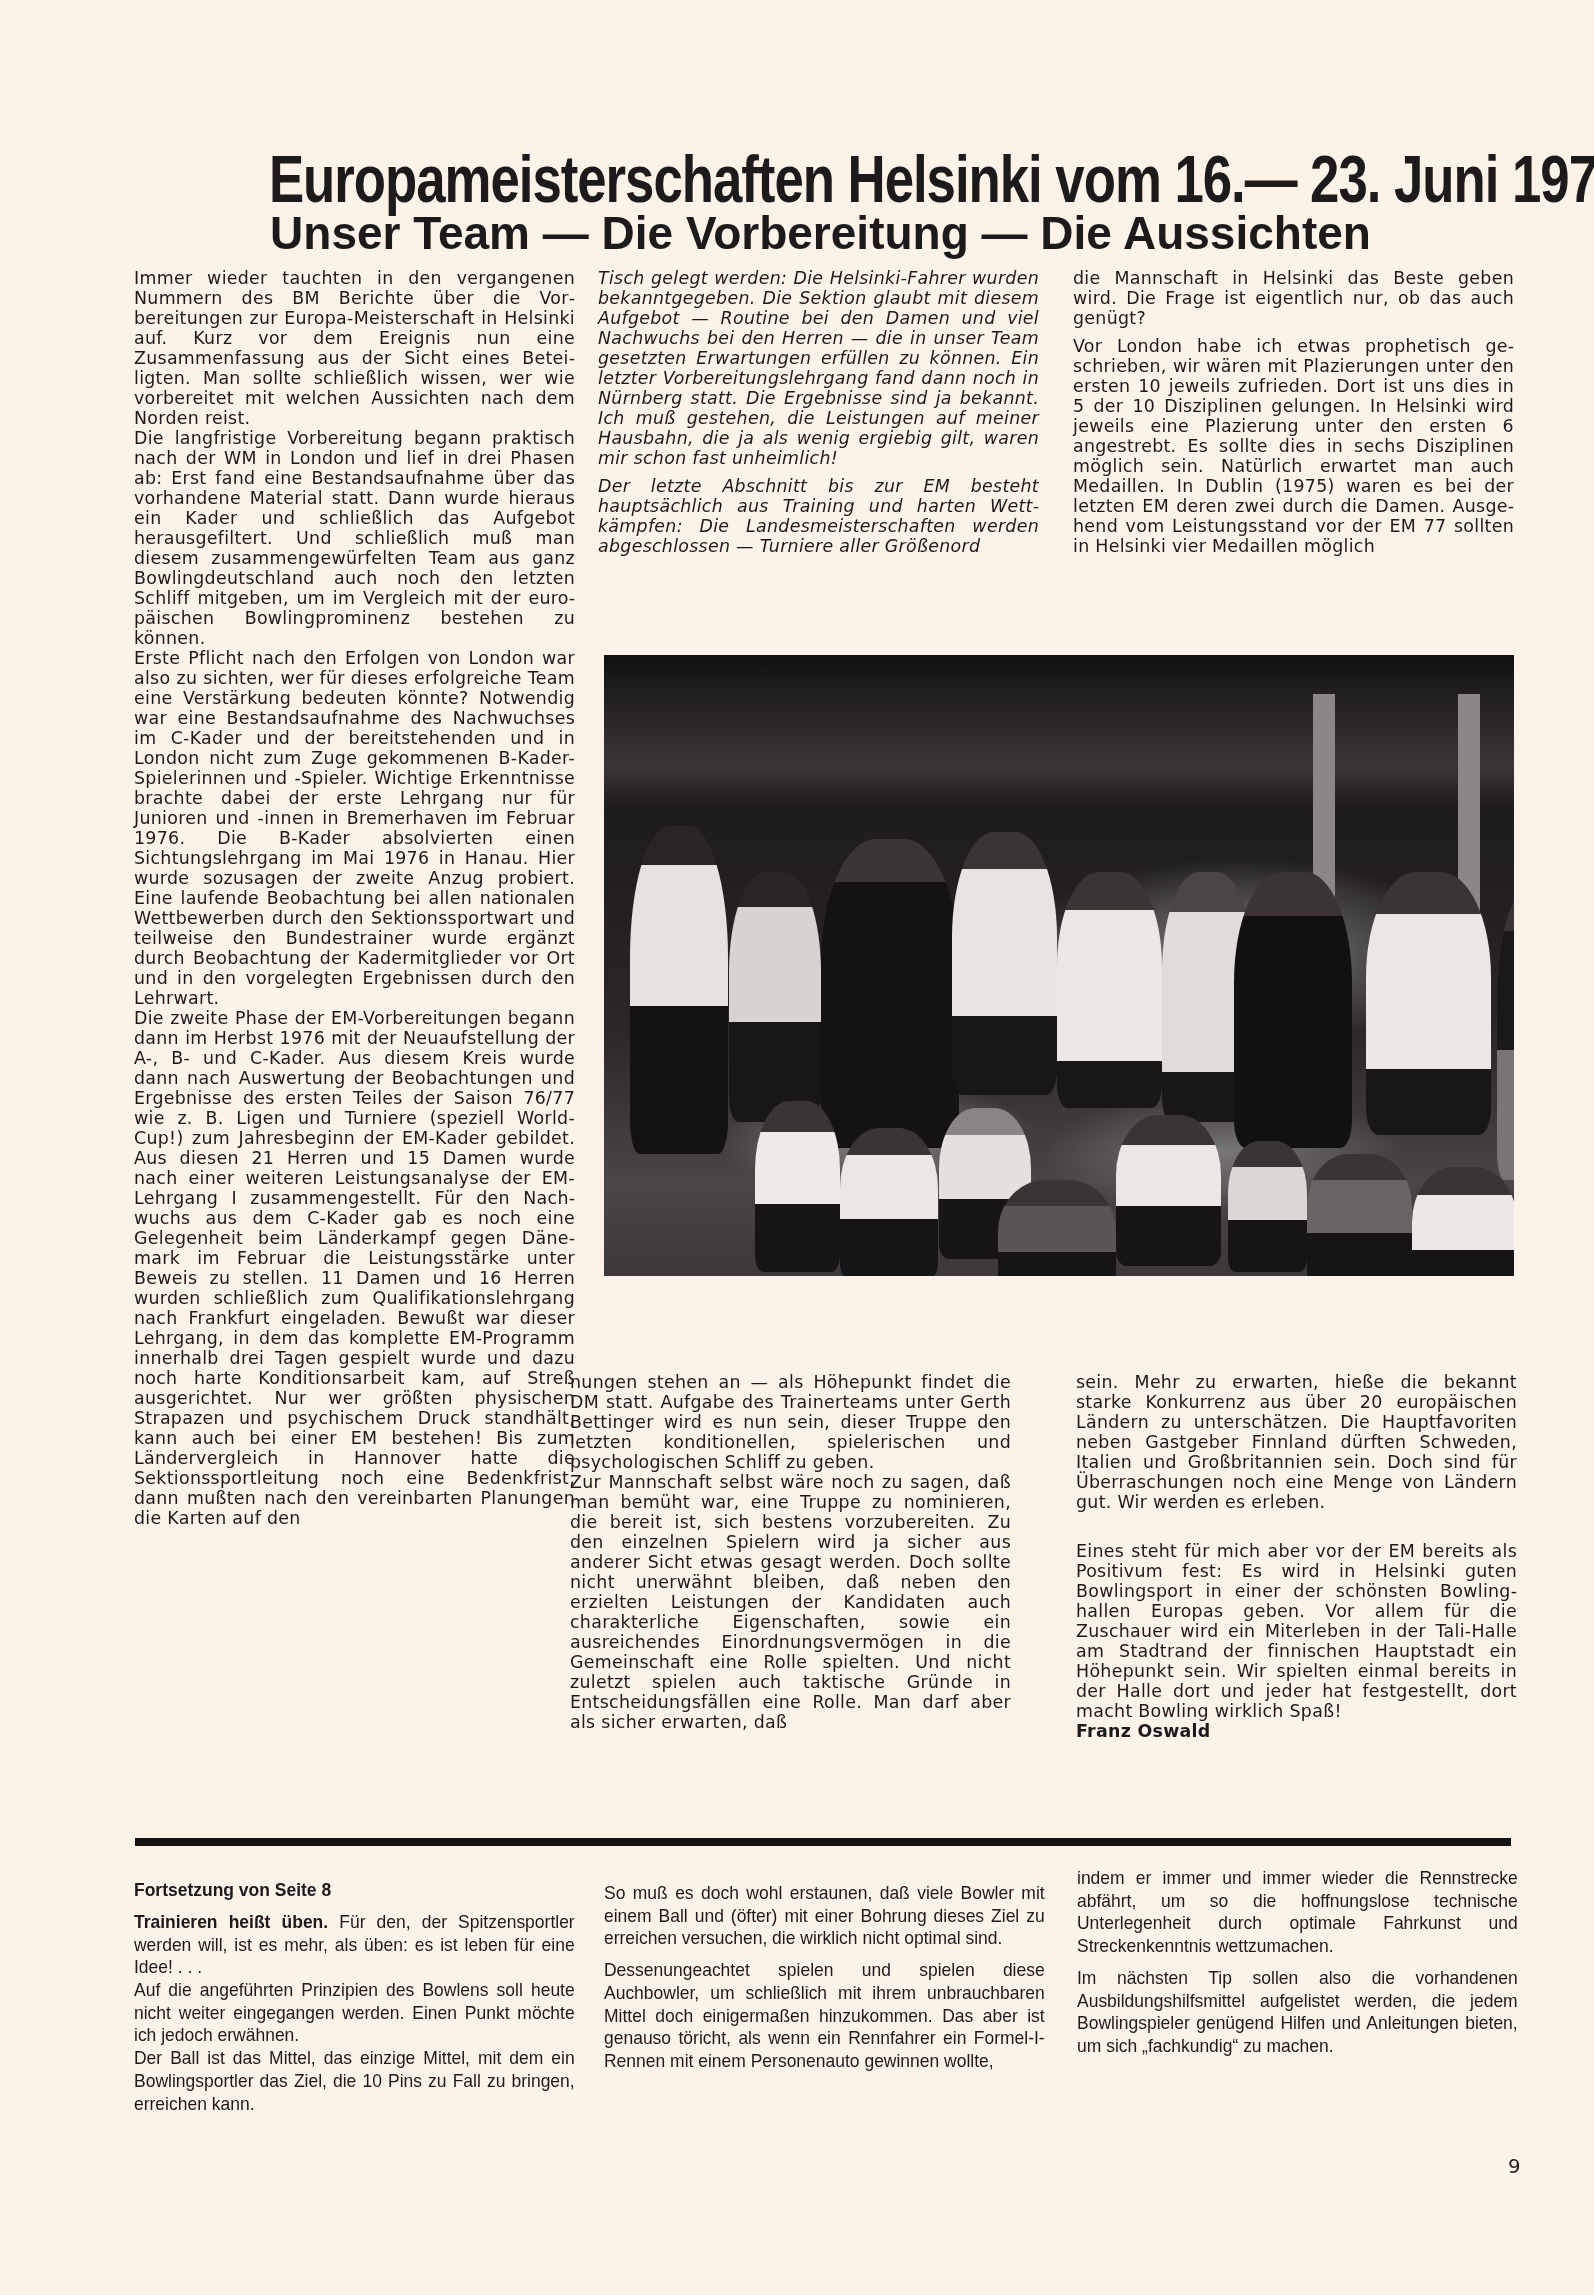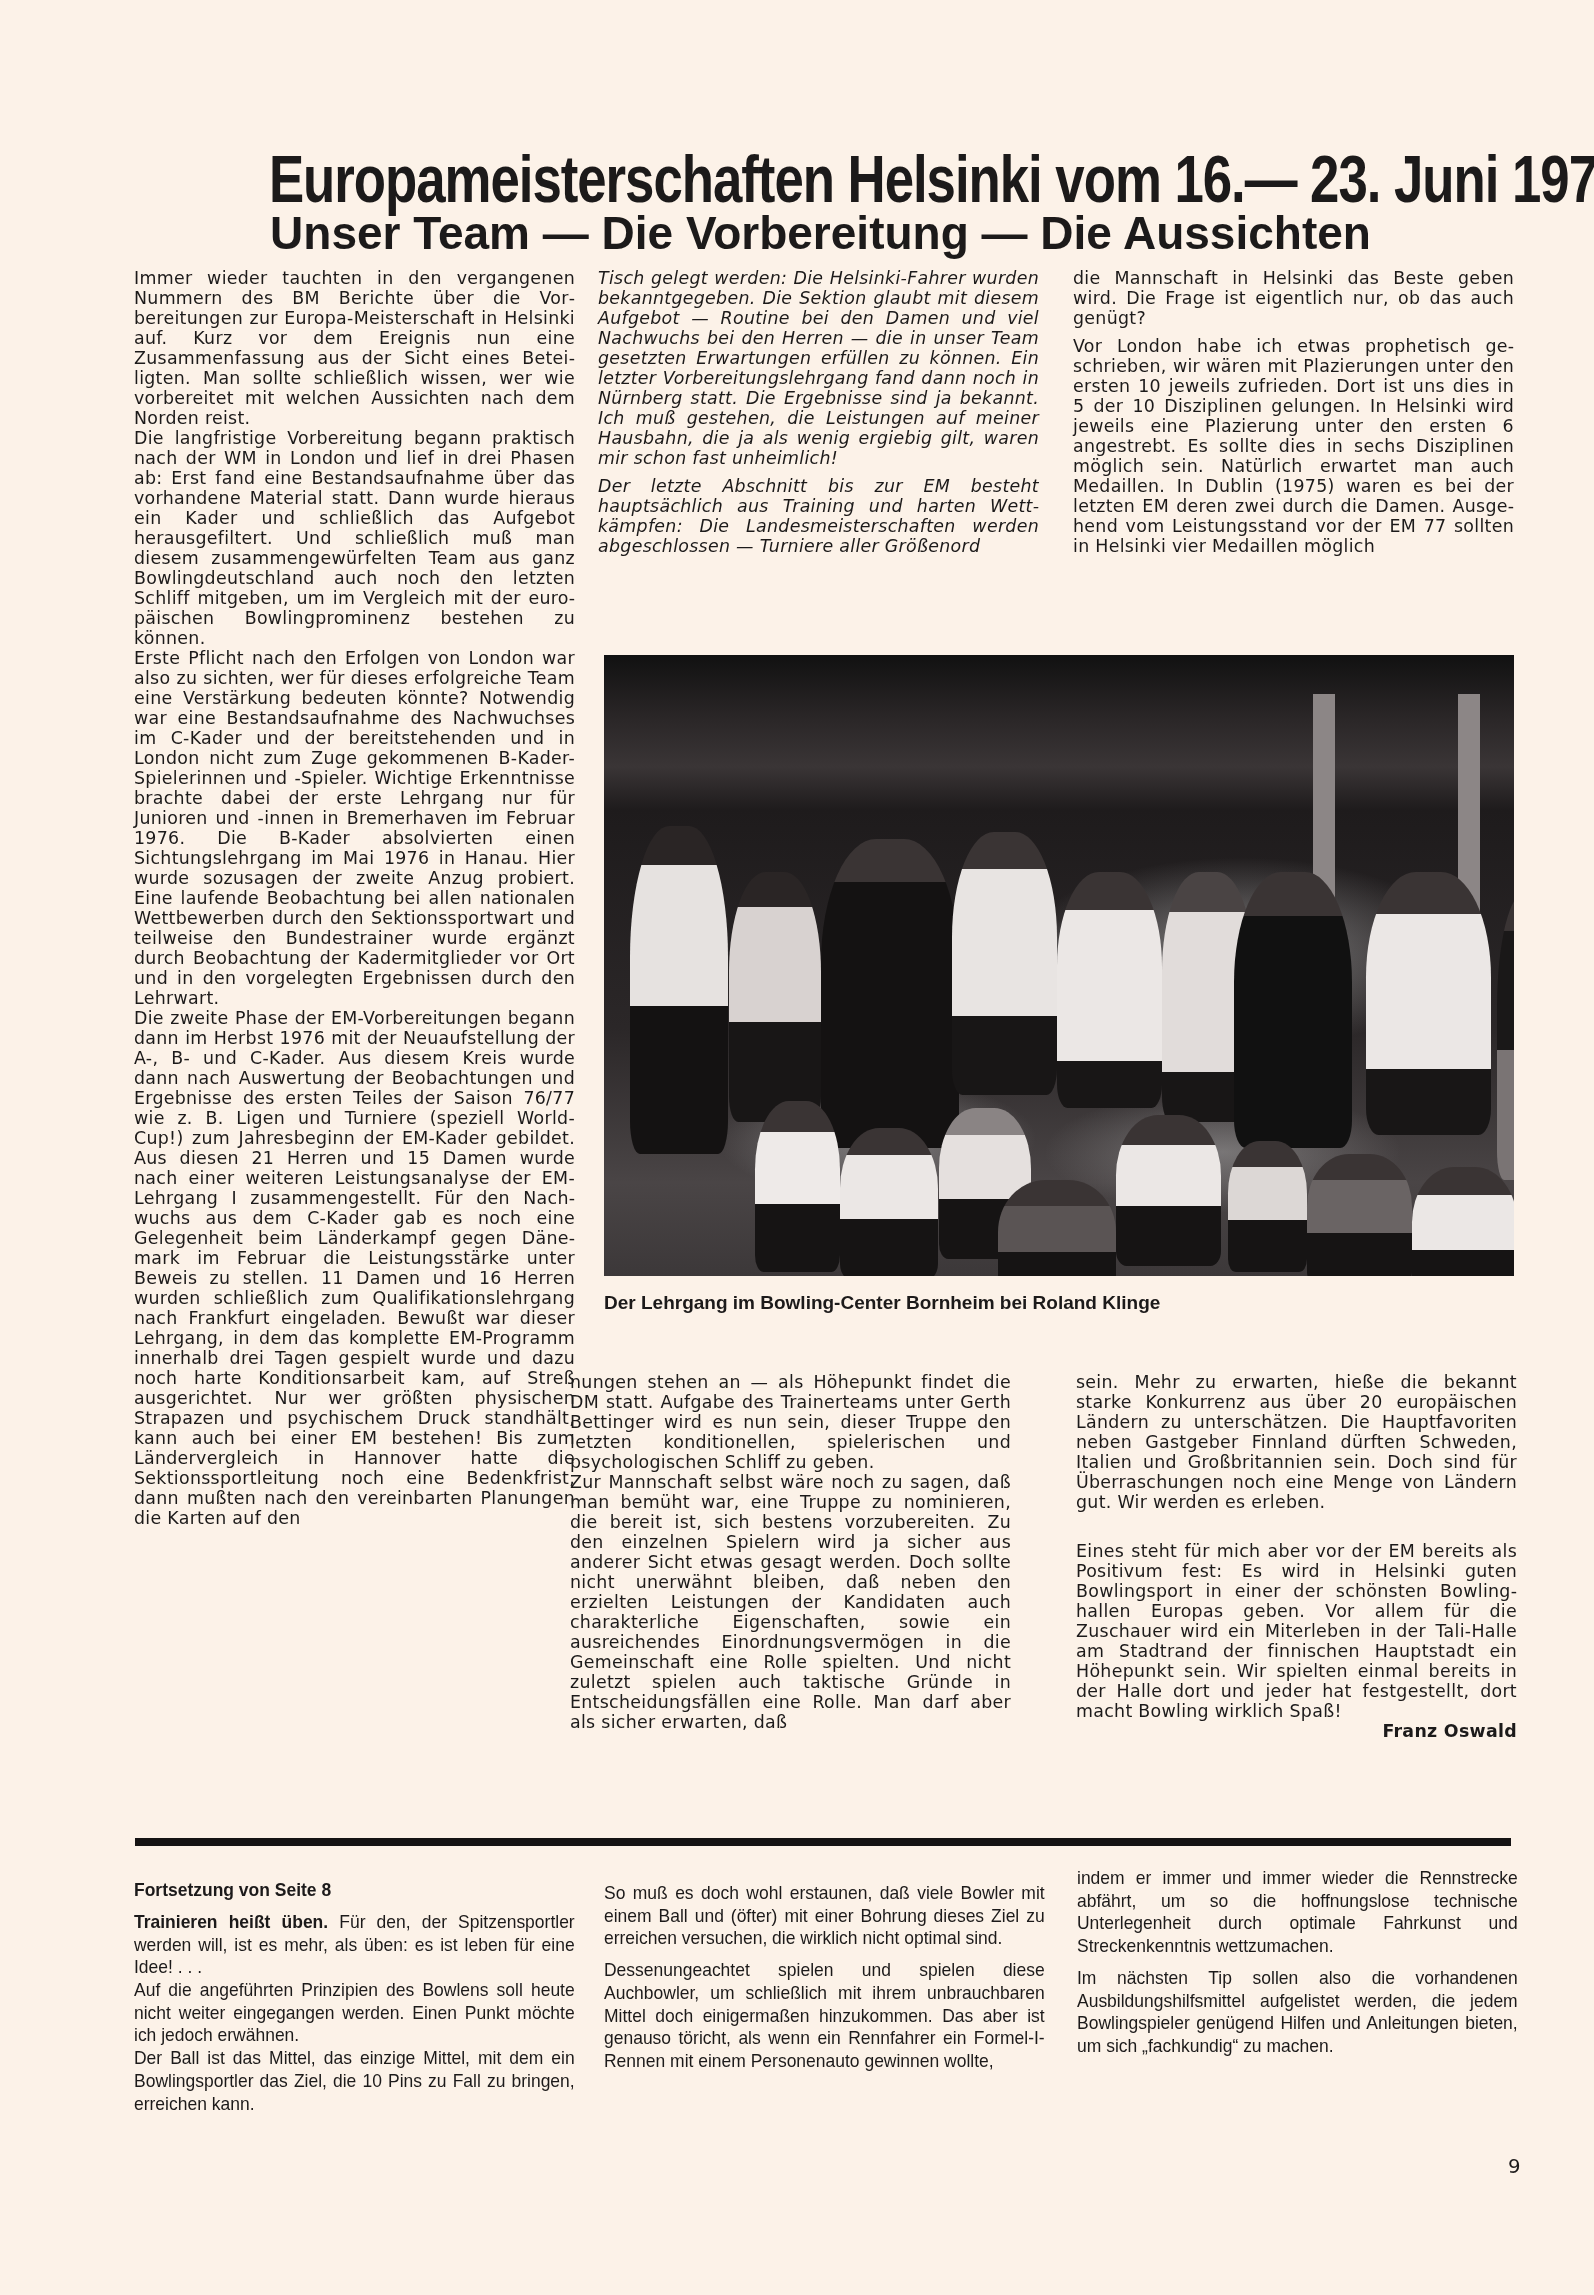--- a/index.html
+++ b/index.html
@@ -43,21 +43,21 @@
   }
   .photo .pillar { position:absolute; top:39px; width:22px; height:302px; background:#8c8686; }
   .photo .person { position:absolute; border-radius:40% 40% 10% 10%; }
   .caption {
     left:604px; top:1291px; width:913px;
     font-family:"Liberation Sans", sans-serif; font-weight:bold;
     font-size:19px; line-height:23.6px; white-space:nowrap;
   }
   .col-lower-mid { left:570px; top:1372px; width:441px; }
   .col-lower-right { left:1076px; top:1372px; width:441px; }
-  .signature { text-align:right; font-weight:bold; margin-top:-21.4px; }
+  .signature { font-weight:bold; margin-top:-21.4px; }
   .divider { left:135px; top:1838px; width:1376px; height:7.9px; background:#151313; }
   .col2 {
     font-family:"Liberation Sans", sans-serif;
     font-size:19px; line-height:22.7px; text-align:justify;
     transform:scaleX(0.92); transform-origin:left top;
   }
   .col2 p { margin:0; }
   .col2 p.gap { margin-top:9.2px; }
   .col-bottom-left { left:134px; top:1879px; width:479px; }
   .col-bottom-mid { left:604px; top:1882px; width:479px; }
@@ -108,21 +108,20 @@
   <div class="person" style="left:335px;top:453px;width:92px;height:151px;background:linear-gradient(#8a8484 0 18%,#e5e0de 18% 60%,#161414 60%);"></div>
   <div class="person" style="left:394px;top:525px;width:118px;height:131px;background:linear-gradient(#3a3434 0 20%,#5a5454 20% 55%,#161414 55%);"></div>
   <div class="person" style="left:512px;top:460px;width:105px;height:151px;background:linear-gradient(#3a3434 0 20%,#ebe7e5 20% 60%,#161414 60%);"></div>
   <div class="person" style="left:624px;top:486px;width:79px;height:131px;background:linear-gradient(#3a3434 0 20%,#dcd7d5 20% 60%,#161414 60%);"></div>
   <div class="person" style="left:703px;top:499px;width:105px;height:131px;background:linear-gradient(#3a3434 0 20%,#6a6464 20% 60%,#161414 60%);"></div>
   <div class="person" style="left:808px;top:512px;width:105px;height:138px;background:linear-gradient(#3a3434 0 20%,#ebe7e5 20% 60%,#161414 60%);"></div>
 
 </div>
 
 <div class="abs caption">
-  <div>Der Lehrgang im Bowling-Center Bornheim bei Roland Klinge</div>
 </div>
 
 <div class="abs col col-lower-mid">
   <p>nungen stehen an — als Höhepunkt findet die DM statt. Aufgabe des Trainerteams unter Gerth Bettinger wird es nun sein, dieser Truppe den letzten konditionellen, spielerischen und psychologischen Schliff zu geben.</p>
   <p>Zur Mannschaft selbst wäre noch zu sagen, daß man bemüht war, eine Truppe zu nomi­nieren, die bereit ist, sich bestens vorzu­bereiten. Zu den einzelnen Spielern wird ja sicher aus anderer Sicht etwas gesagt werden. Doch sollte nicht unerwähnt bleiben, daß neben den erzielten Leistungen der Kandidaten auch charakterliche Eigenschaf­ten, sowie ein ausreichendes Einordnungs­vermögen in die Gemeinschaft eine Rolle spielten. Und nicht zuletzt spielen auch taktische Gründe in Entscheidungsfällen eine Rolle. Man darf aber als sicher erwarten, daß</p>
 </div>
 
 <div class="abs col col-lower-right">
   <p>sein. Mehr zu erwarten, hieße die bekannt starke Konkurrenz aus über 20 europäischen Ländern zu unterschätzen. Die Hauptfavo­riten neben Gastgeber Finnland dürften Schweden, Italien und Großbritannien sein. Doch sind für Überraschungen noch eine Menge von Ländern gut. Wir werden es er­leben.</p>
   <p style="margin-top:29px;">Eines steht für mich aber vor der EM bereits als Positivum fest: Es wird in Helsinki guten Bowlingsport in einer der schönsten Bowling­hallen Europas geben. Vor allem für die Zuschauer wird ein Miterleben in der Tali-Halle am Stadtrand der finnischen Haupt­stadt ein Höhepunkt sein. Wir spielten ein­mal bereits in der Halle dort und jeder hat festgestellt, dort macht Bowling wirklich Spaß!</p>

